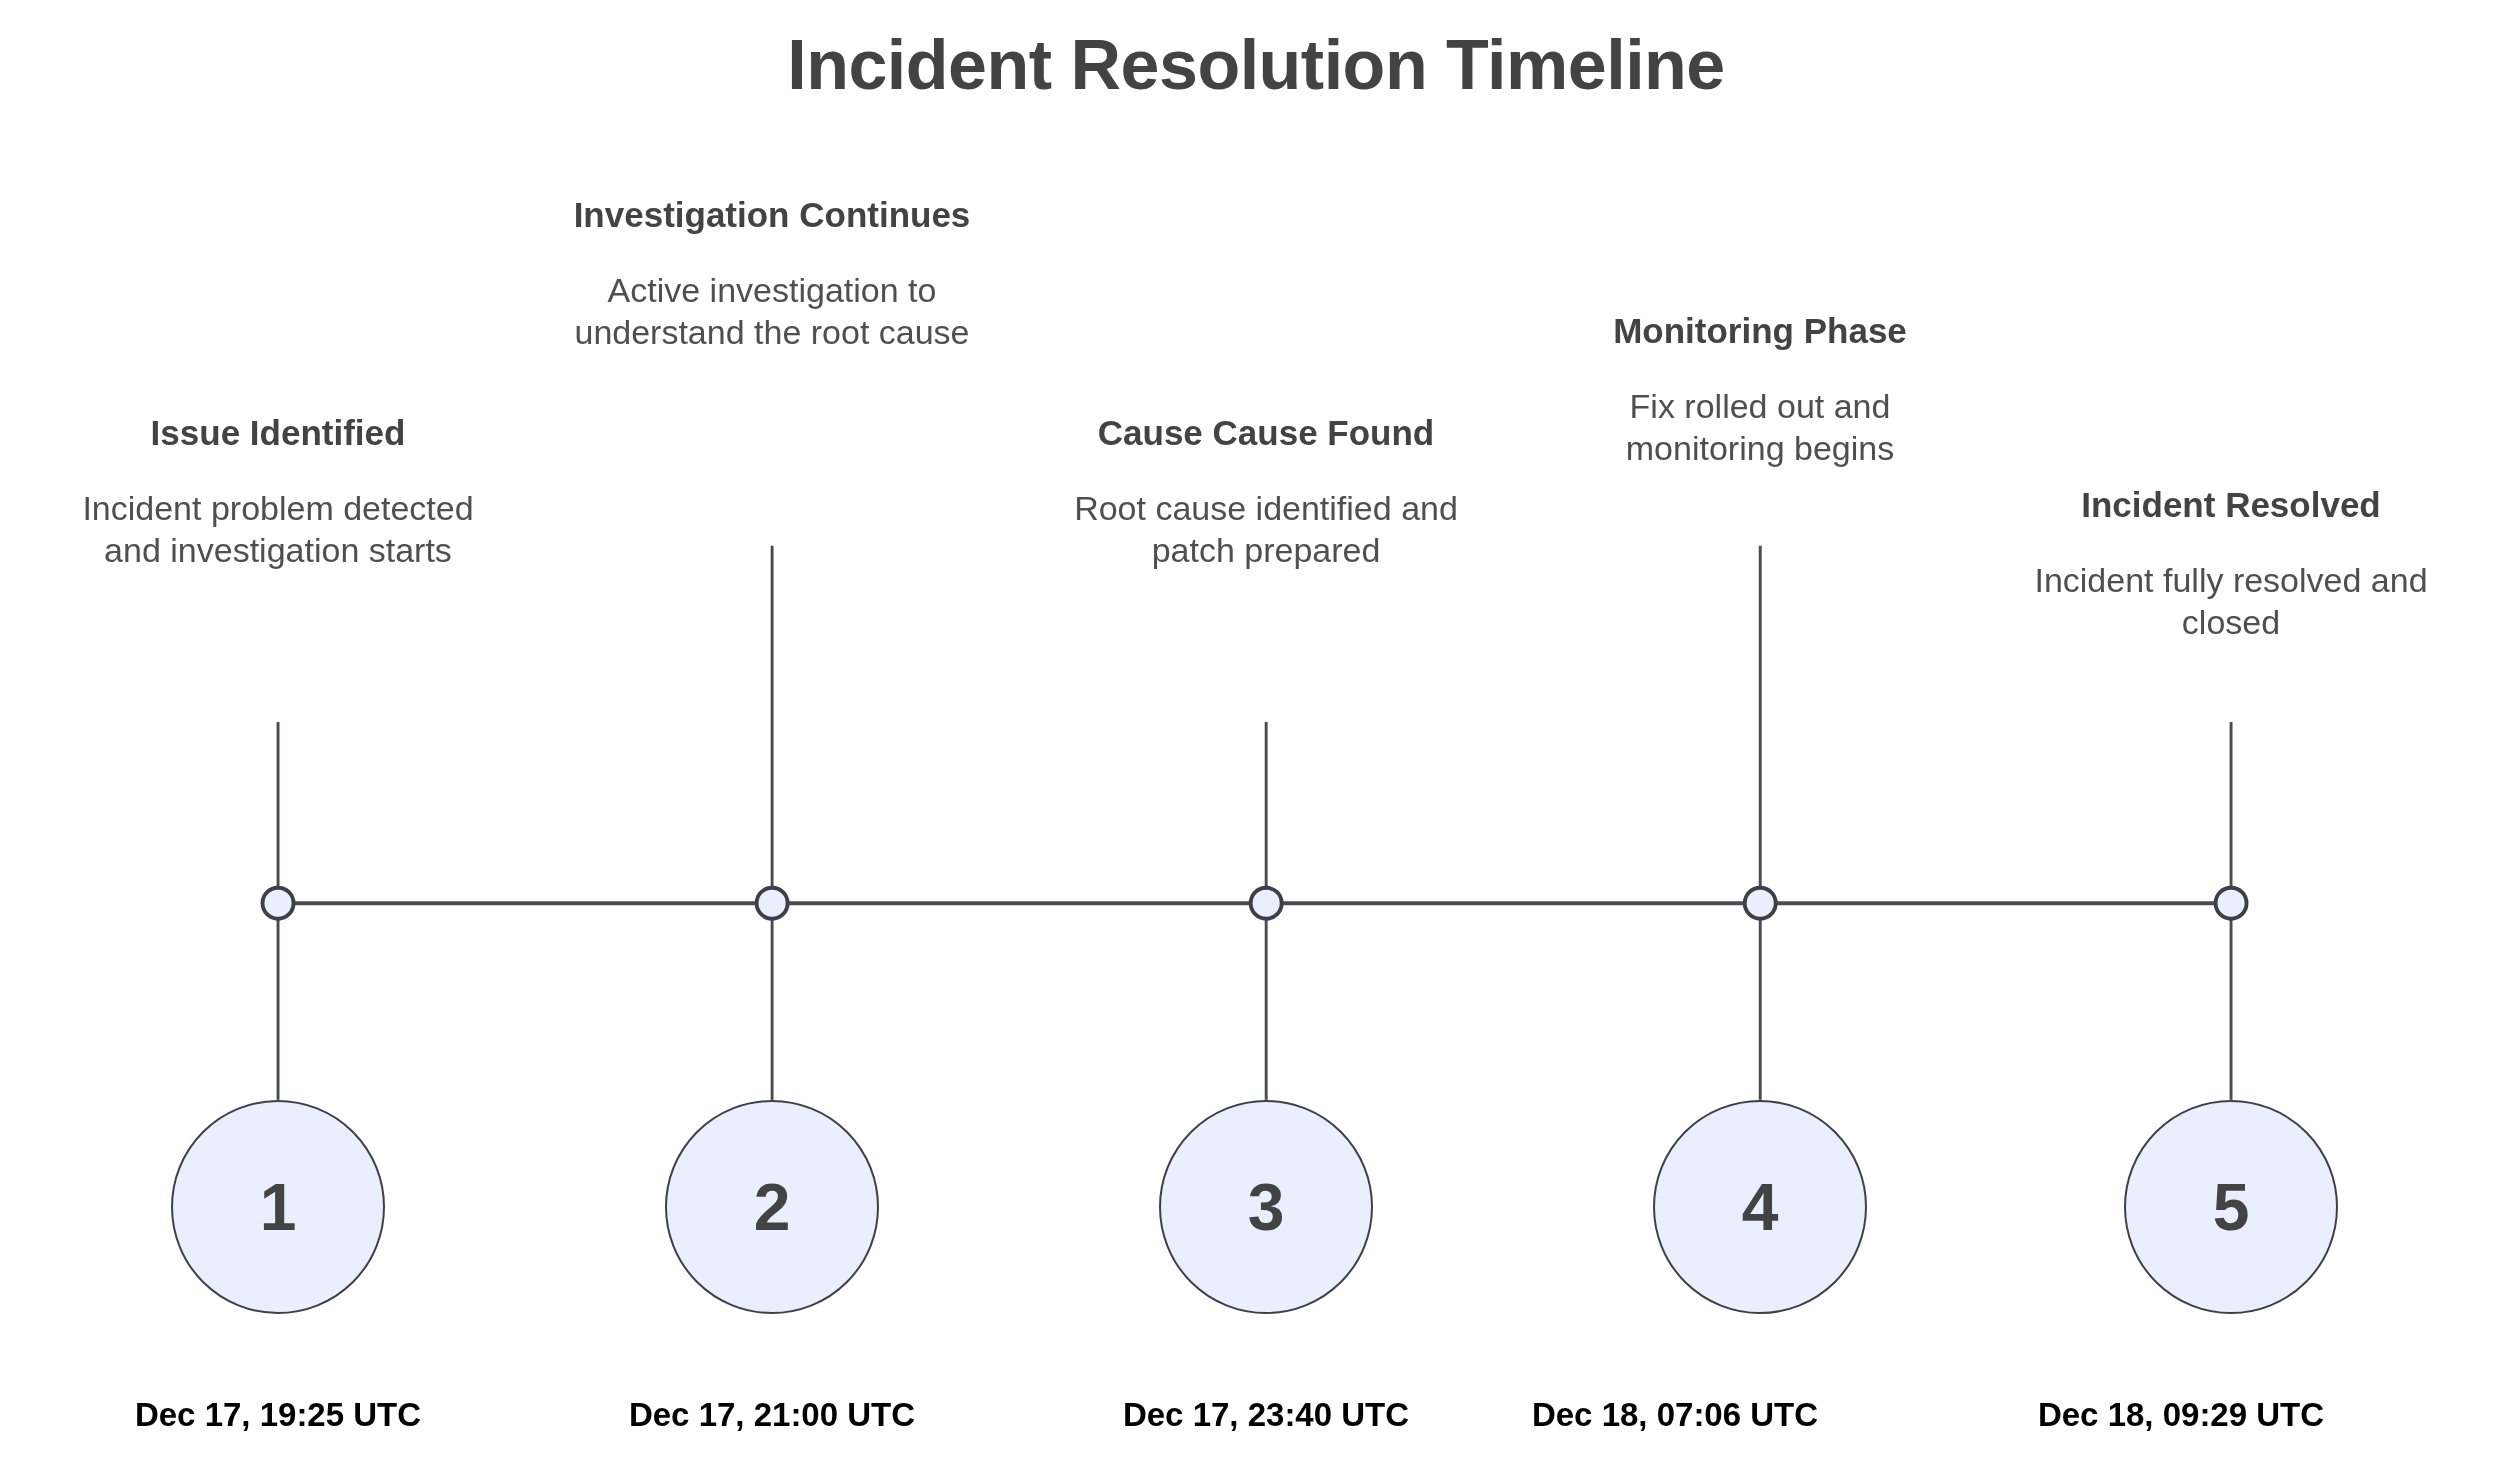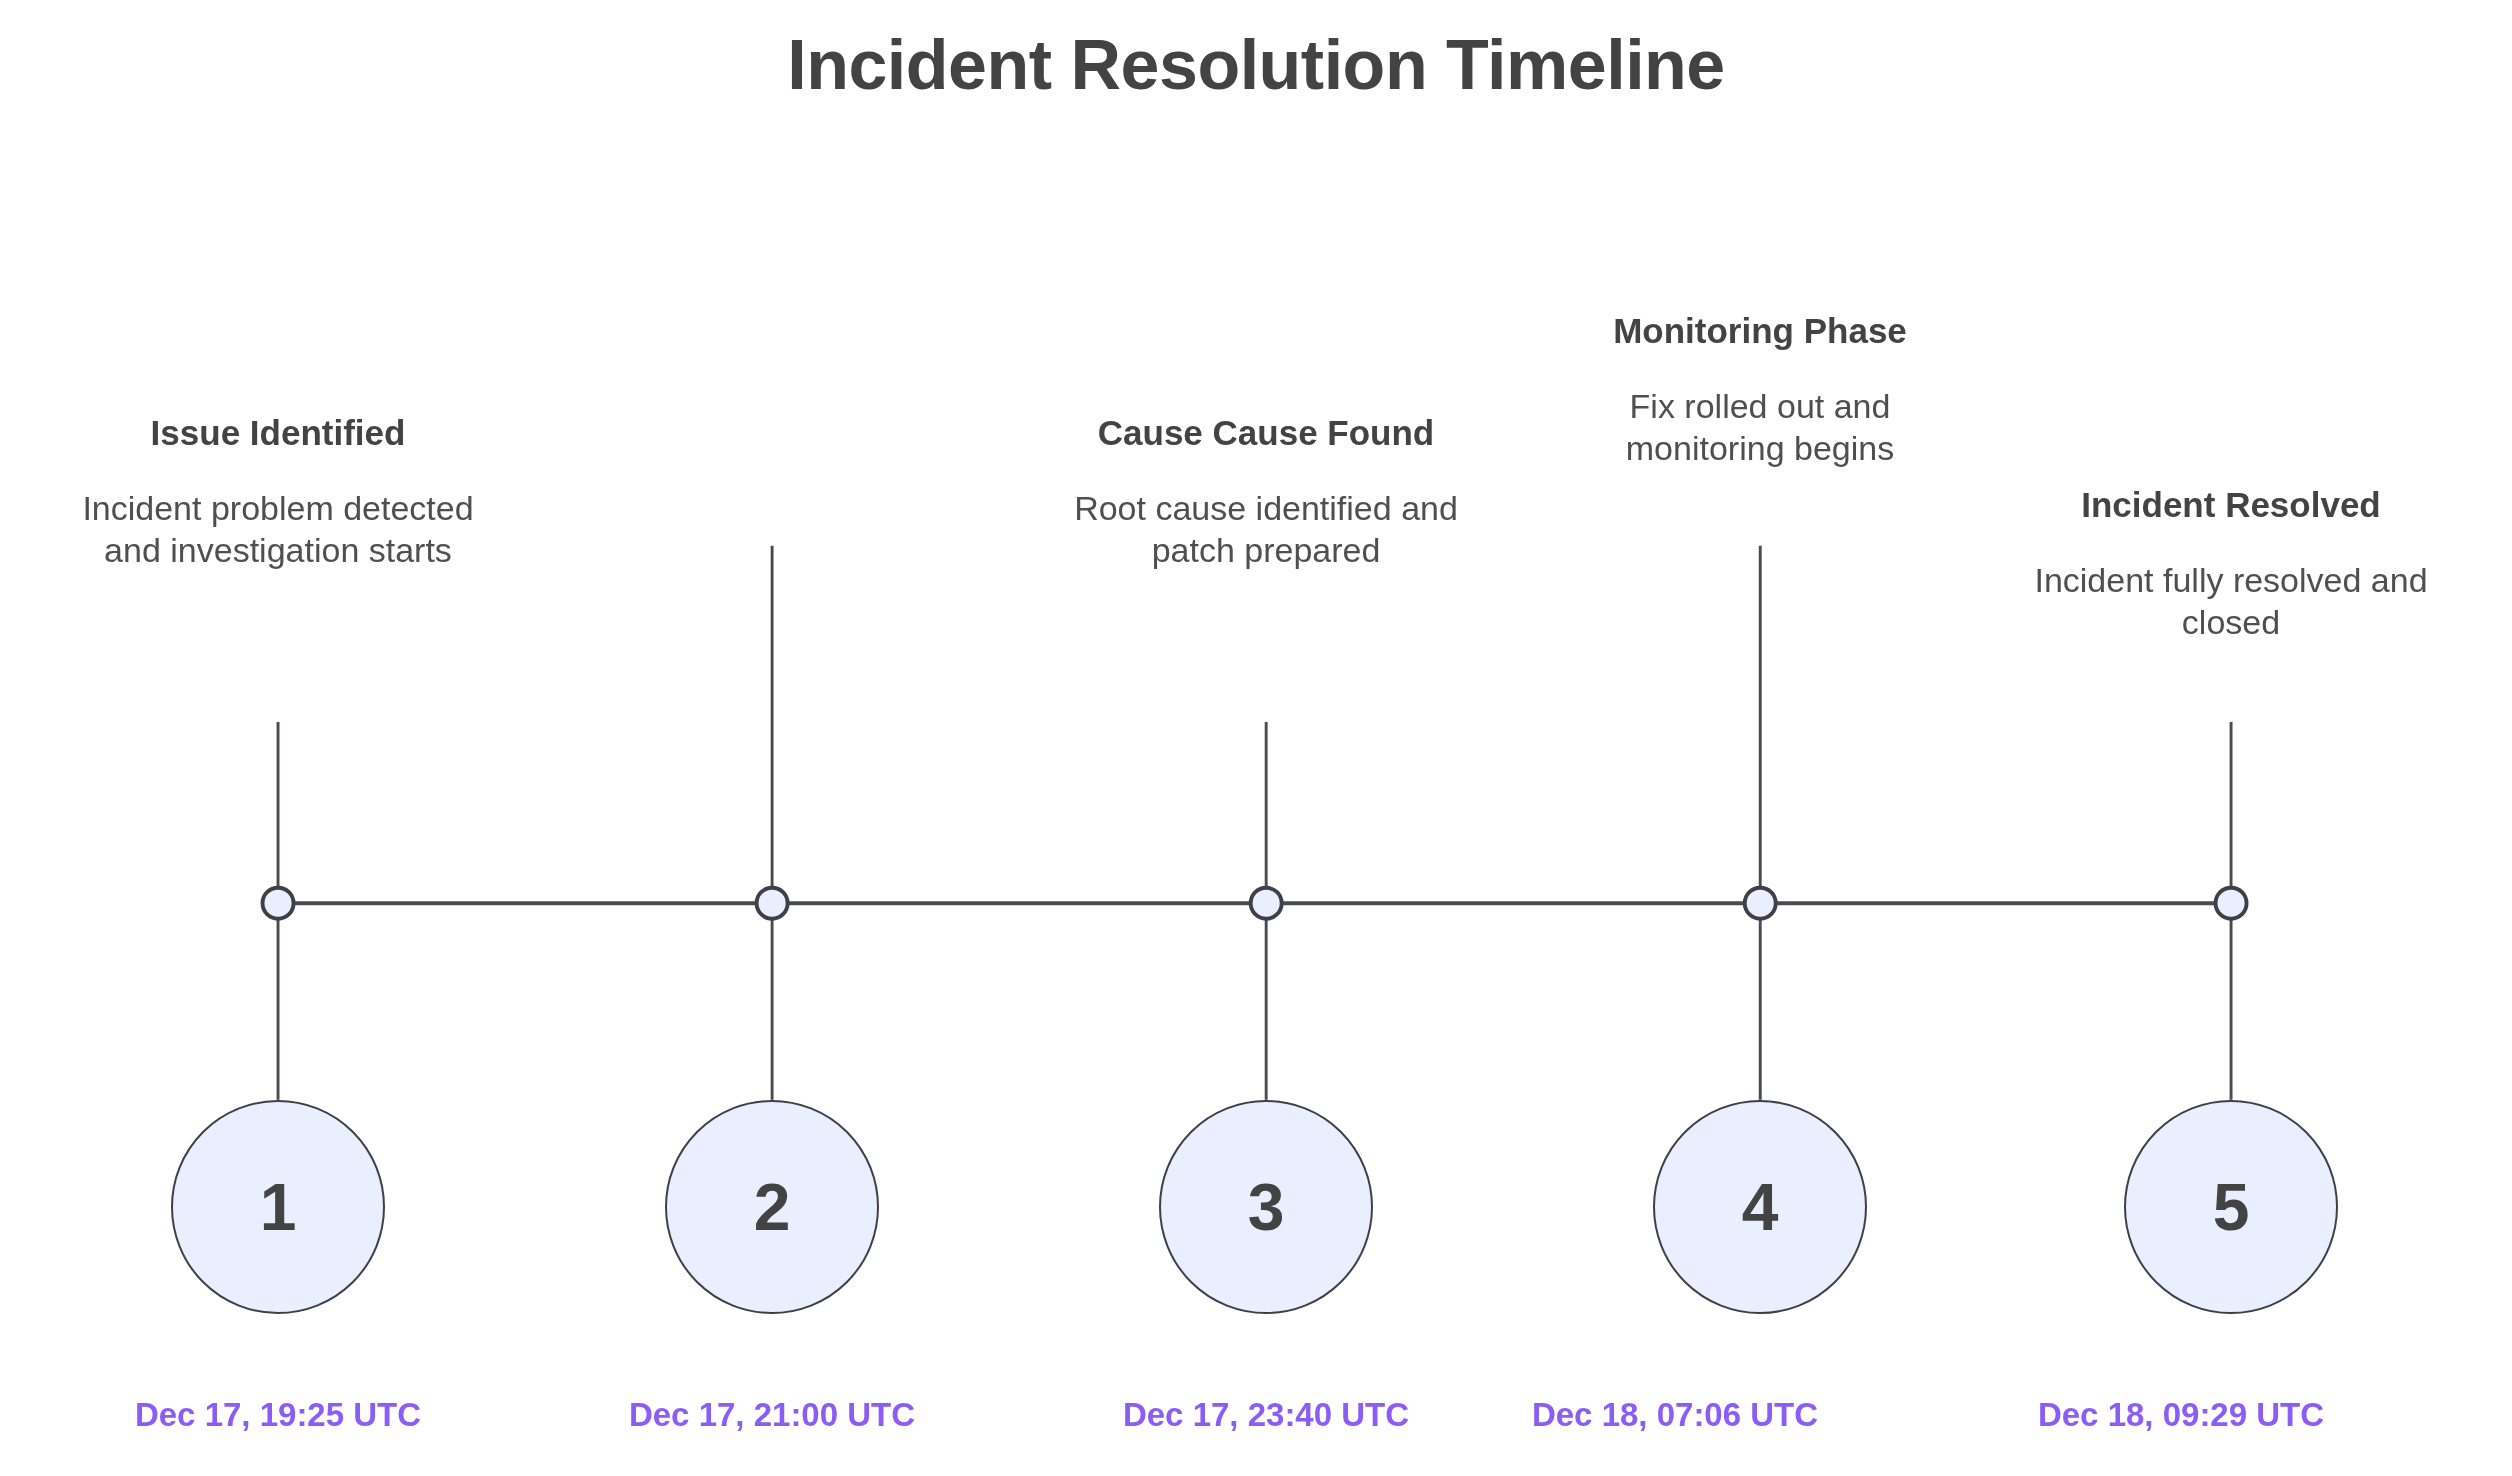--- a/index.html
+++ b/index.html
@@ -86,21 +86,21 @@
     color: #434343;
     line-height: 1;
   }
 
   
   .date-label {
     position: absolute;
     text-align: center;
     font-size: 33px;
     font-weight: bold;
-    color: #8b5cf6;
+    color: #000000;
     line-height: 1.2;
     white-space: nowrap;
   }
 </style>
 </head>
 <body>
 
 <div id="canvas">
 
   <div class="chart-title">Incident Resolution Timeline</div>
@@ -126,20 +126,24 @@
     <circle cx="1307" cy="932" r="16" fill="#e9efff" stroke="#3f3f46" stroke-width="4"></circle>
     <circle cx="1817" cy="932" r="16" fill="#e9efff" stroke="#3f3f46" stroke-width="4"></circle>
     <circle cx="2303" cy="932" r="16" fill="#e9efff" stroke="#3f3f46" stroke-width="4"></circle>
   </svg>
 
   <div class="milestone" style="left:65px; top:412px; width:426px;">
     <div class="ms-title">Issue Identified</div>
     <div class="ms-desc">Incident problem detected and investigation starts</div>
   </div>
 
+  <div class="milestone" style="left:559px; top:194px; width:426px;">
+    <div class="ms-title">Investigation Continues</div>
+    <div class="ms-desc">Active investigation to understand the root cause</div>
+  </div>
 
   <div class="milestone" style="left:1053px; top:412px; width:426px;">
     <div class="ms-title">Cause Cause Found</div>
     <div class="ms-desc">Root cause identified and patch prepared</div>
   </div>
 
   <div class="milestone" style="left:1547px; top:310px; width:426px;">
     <div class="ms-title">Monitoring Phase</div>
     <div class="ms-desc">Fix rolled out and monitoring begins</div>
   </div>

